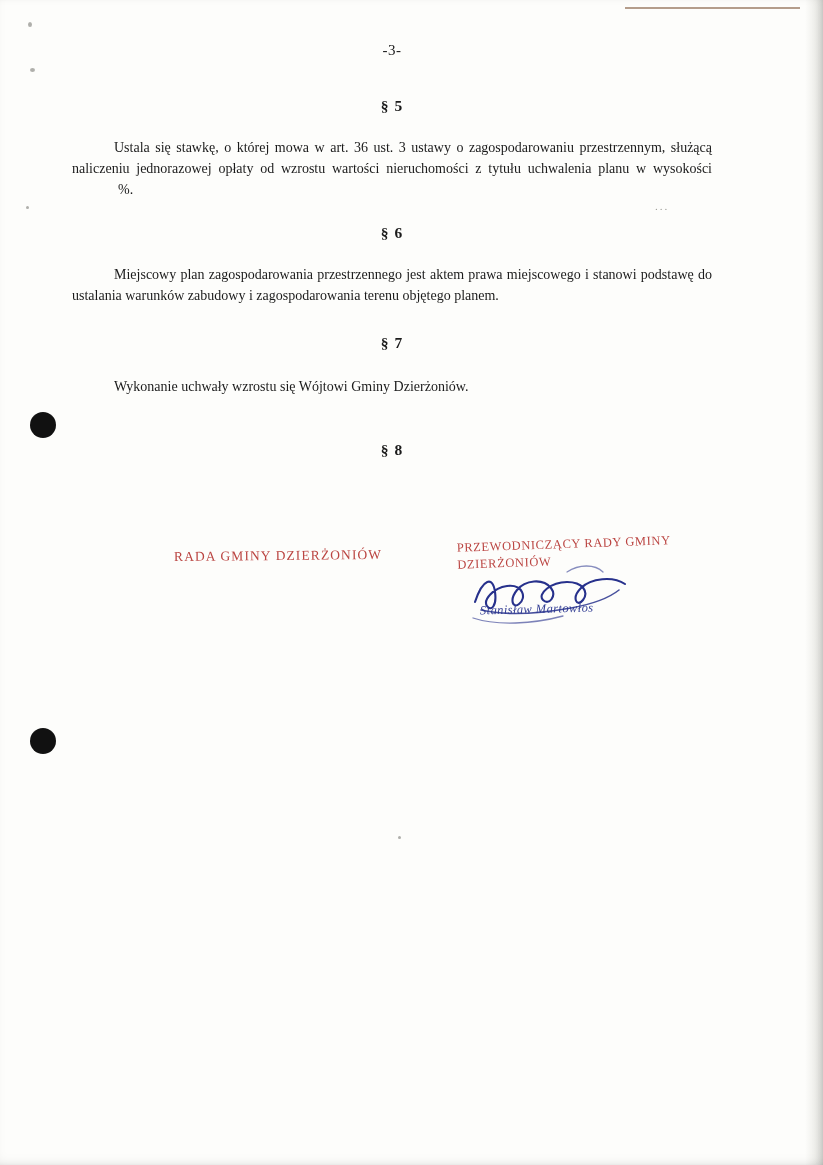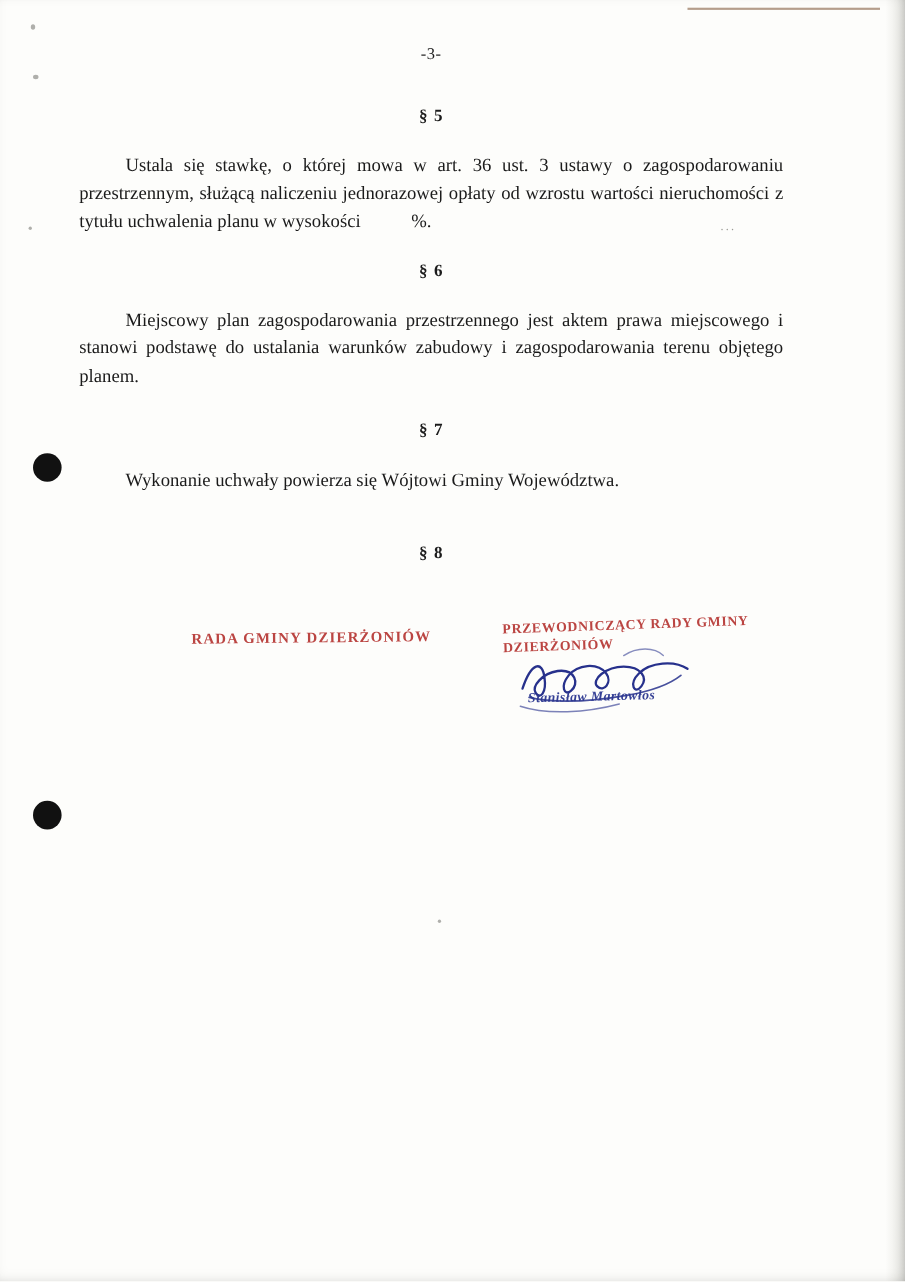--- a/index.html
+++ b/index.html
@@ -54,21 +54,21 @@
     margin-top: 42px;
     letter-spacing: 0.5px;
   }
   .section-label {
     text-align: center;
     font-weight: bold;
     font-size: 15.5px;
     letter-spacing: 1px;
   }
   p.body {
-    font-size: 17px;
+    font-size: 14px;
     line-height: 1.5;
     text-align: justify;
     text-justify: inter-word;
     margin: 0;
   }
   p.body.indent {
     text-indent: 42px;
   }
   .blank-fill {
     display: inline-block;
@@ -83,23 +83,22 @@
   .s5-label { margin-bottom: 22px; }
   .s6-block { margin-top: 24px; }
   .s6-label { margin-bottom: 22px; }
   .s7-block { margin-top: 28px; }
   .s7-label { margin-bottom: 24px; }
   .s8-block { margin-top: 44px; }
   .s8-label { margin-bottom: 26px; }
 
   .signatures {
     position: relative;
-    margin-top: 52px;
+    margin-top: 81px;
     height: 110px;
-    font-weight: bold;
   }
   .stamp-left {
     position: absolute;
     left: 102px;
     top: 8px;
     color: #b4322e;
     font-size: 13.5px;
     letter-spacing: 1.1px;
     font-family: "Liberation Serif", serif;
     transform: rotate(-0.6deg);
@@ -185,21 +184,21 @@
       <p class="body indent"><span>Ustala się stawkę, o której mowa w art. 36 ust. 3 ustawy o zagospodarowaniu przestrzennym, służącą naliczeniu jednorazowej opłaty od wzrostu wartości nieruchomości z tytułu uchwalenia planu w wysokości</span><span class="blank-fill"></span><span>%.</span></p>
     </div>
 
     <div class="s6-block">
       <div class="section-label s6-label">§ 6</div>
       <p class="body indent">Miejscowy plan zagospodarowania przestrzennego jest aktem prawa miejscowego i stanowi podstawę do ustalania warunków zabudowy i zagospodarowania terenu objętego planem.</p>
     </div>
 
     <div class="s7-block">
       <div class="section-label s7-label">§ 7</div>
-      <p class="body indent">Wykonanie uchwały powierza się Wójtowi Gminy Województwa.</p>
+      <p class="body indent">Wykonanie uchwały wzrostu się Wójtowi Gminy Dzierżoniów.</p>
     </div>
 
     <div class="s8-block">
       <div class="section-label s8-label">§ 8</div>
     </div>
 
     <div class="signatures">
 
       <div class="stamp-left">RADA GMINY DZIERŻONIÓW</div>
 

